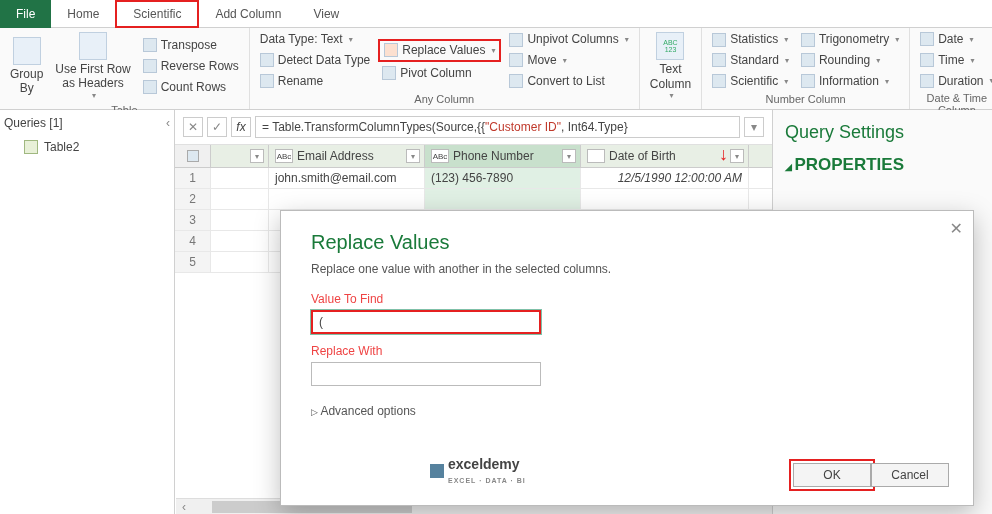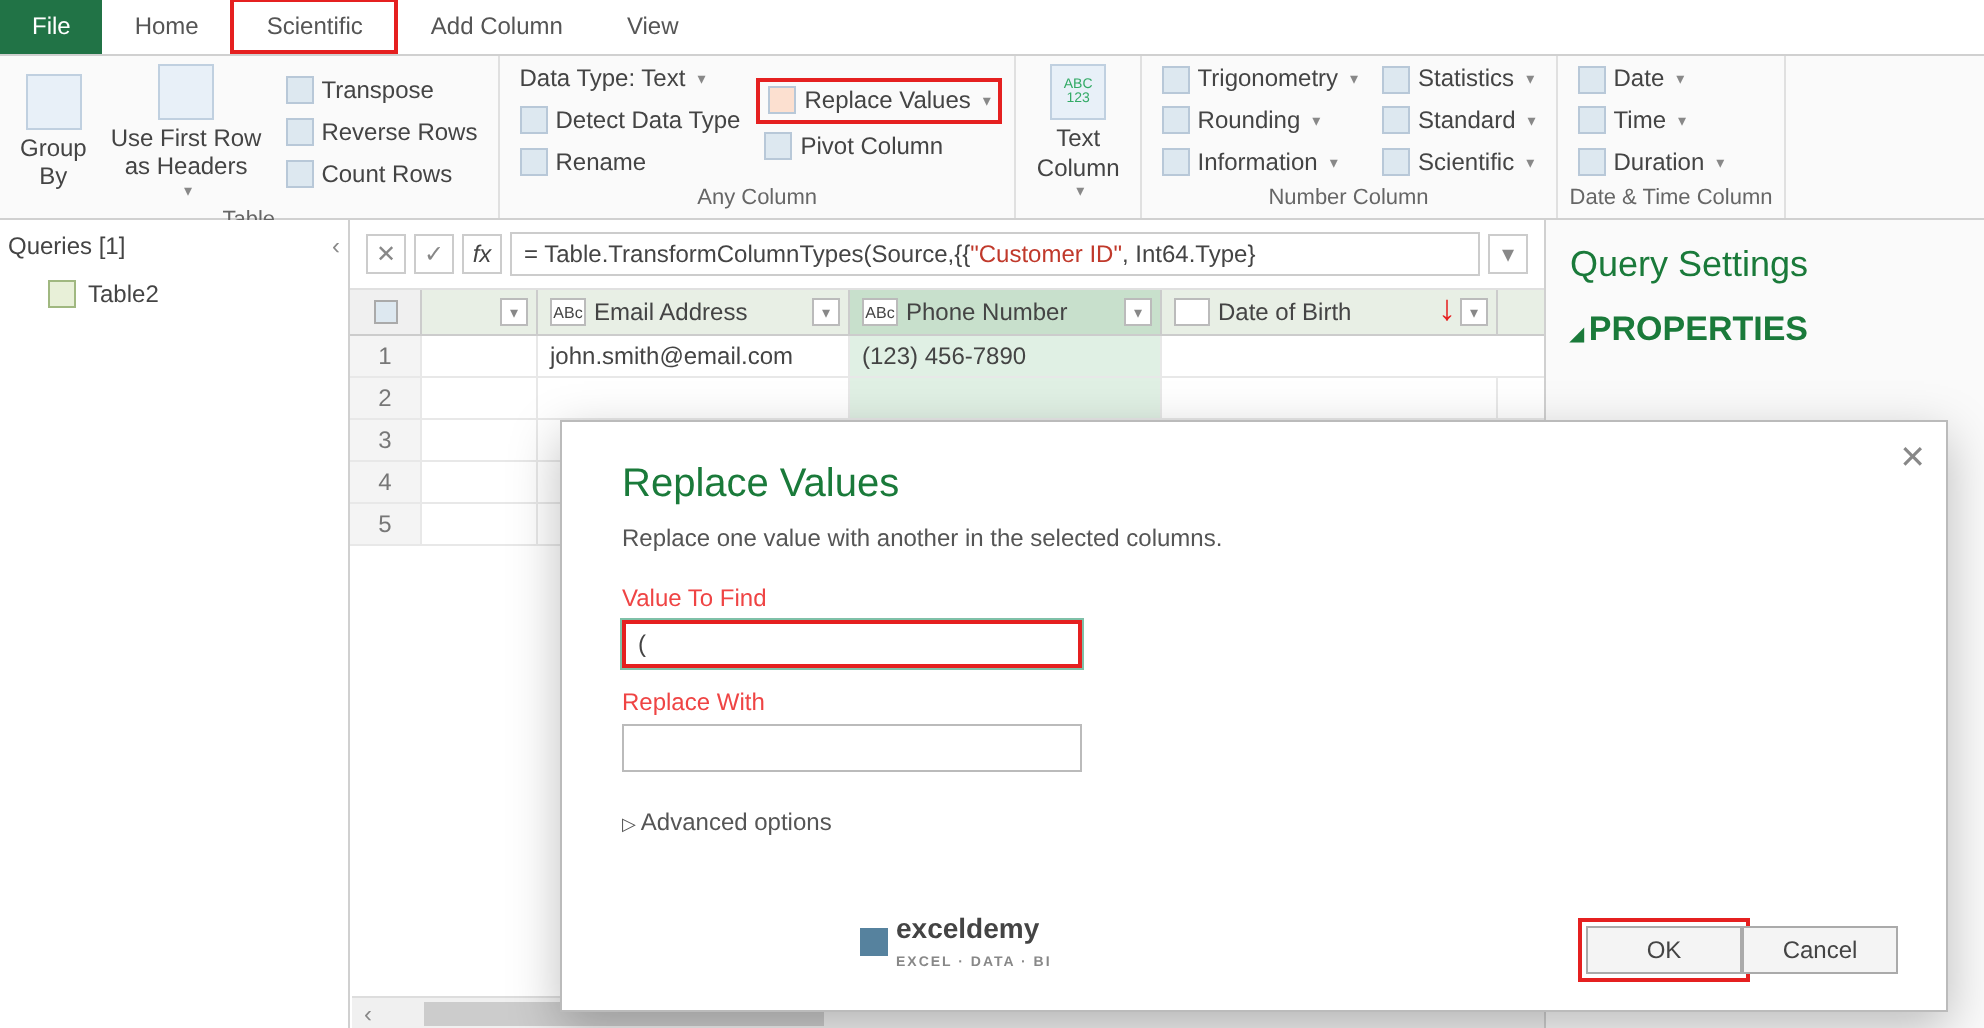--- a/index.html
+++ b/index.html
@@ -1,17 +1,17 @@
 <!DOCTYPE html>
 <html><head>
 <meta charset="utf-8">
 <style>
 *{margin:0;padding:0;box-sizing:border-box;font-family:"Segoe UI",Arial,sans-serif;font-size:12px;color:#444}
 body{background:#fff;width:992px;height:514px;overflow:hidden;position:relative}
-.tabs{display:flex;align-items:flex-end;height:28px;border-bottom:1px solid #d0d0d0}
+.tabs{display:flex;align-items:center;height:28px;border-bottom:1px solid #d0d0d0}
 .tab{padding:0 16px;height:28px;line-height:28px;cursor:pointer;color:#555}
 .tab.file{background:#217346;color:#fff}
 .tab.active{border:2px solid #e52020;line-height:24px}
 .ribbon{display:flex;height:82px;border-bottom:1px solid #d0d0d0;background:#fafafa}
 .rgroup{display:flex;flex-direction:column;padding:2px 6px;border-right:1px solid #e0e0e0}
 .rgroup-top{display:flex;flex:1;gap:4px;align-items:center}
 .rgroup-label{text-align:center;font-size:11px;color:#666;padding:2px 0}
 .bigbtn{display:flex;flex-direction:column;align-items:center;justify-content:center;padding:2px 4px;cursor:pointer;text-align:center;line-height:1.2}
 .bigbtn .ic{width:28px;height:28px;background:#e8f0f8;border:1px solid #c0d0e0;margin-bottom:2px;display:flex;align-items:center;justify-content:center;font-size:10px;color:#3a6}
 .stack{display:flex;flex-direction:column;gap:2px}
@@ -127,20 +127,34 @@
       <div class="stack">
         <div class="smbtn hl dd">
             <span class="si" style="background:#fce0d0"></span>
             <span>Replace Values</span>
           </div>
         <div class="smbtn">
             <span class="si"></span>
             <span>Pivot Column</span>
           </div>
       </div>
+      <div class="stack">
+        <div class="smbtn dd">
+            <span class="si"></span>
+            <span>Unpivot Columns</span>
+          </div>
+        <div class="smbtn dd">
+            <span class="si"></span>
+            <span>Move</span>
+          </div>
+        <div class="smbtn">
+            <span class="si"></span>
+            <span>Convert to List</span>
+          </div>
+      </div>
     </div>
     <div class="rgroup-label">Any Column</div>
   </div>
 
   <div class="rgroup">
     <div class="rgroup-top">
       <div class="bigbtn dd">
           <div class="ic" style="white-space:pre;font-size:7px;line-height:1">ABC
 123</div>
           <span style="white-space:pre">Text
@@ -148,43 +162,43 @@
         </div>
     </div>
     <div class="rgroup-label"></div>
   </div>
 
   <div class="rgroup">
     <div class="rgroup-top">
       <div class="stack">
         <div class="smbtn dd">
             <span class="si"></span>
+            <span>Statistics</span>
+          </div>
+        <div class="smbtn dd">
+            <span class="si"></span>
+            <span>Standard</span>
+          </div>
+        <div class="smbtn dd">
+            <span class="si"></span>
+            <span>Scientific</span>
+          </div>
+      </div>
+      <div class="stack">
+        <div class="smbtn dd">
+            <span class="si"></span>
             <span>Trigonometry</span>
           </div>
         <div class="smbtn dd">
             <span class="si"></span>
             <span>Rounding</span>
           </div>
         <div class="smbtn dd">
             <span class="si"></span>
             <span>Information</span>
-          </div>
-      </div>
-      <div class="stack">
-        <div class="smbtn dd">
-            <span class="si"></span>
-            <span>Statistics</span>
-          </div>
-        <div class="smbtn dd">
-            <span class="si"></span>
-            <span>Standard</span>
-          </div>
-        <div class="smbtn dd">
-            <span class="si"></span>
-            <span>Scientific</span>
           </div>
       </div>
     </div>
     <div class="rgroup-label">Number Column</div>
   </div>
 
   <div class="rgroup">
     <div class="rgroup-top">
       <div class="stack">
         <div class="smbtn dd">
@@ -255,20 +269,21 @@
             <span class="tyic"></span>
             <span>Date of Birth</span>
             <span class="cdd">▾</span>
           </div>
       </div>
       <div class="grow">
         <div class="gc rn">1</div>
           <div class="gc c1"></div>
         <div class="gc c2">john.smith@email.com</div>
         <div class="gc c3 sel">(123) 456-7890</div>
+        <div class="gc c4" style="text-align:right;font-style:italic">12/5/1990 12:00:00 AM</div>
       </div>
       <div class="grow">
           <div class="gc rn">2</div>
           <div class="gc c1"></div>
           <div class="gc c2"></div>
           <div class="gc c3 sel"></div>
           <div class="gc c4"></div>
         </div>
       <div class="grow">
           <div class="gc rn">3</div>

